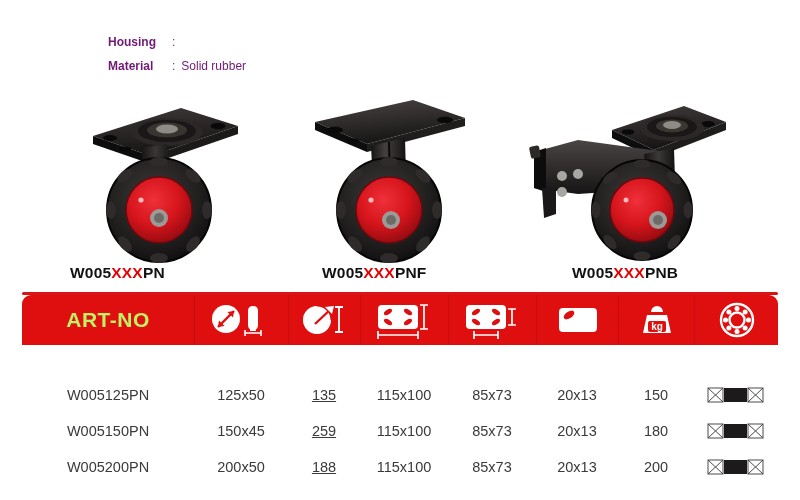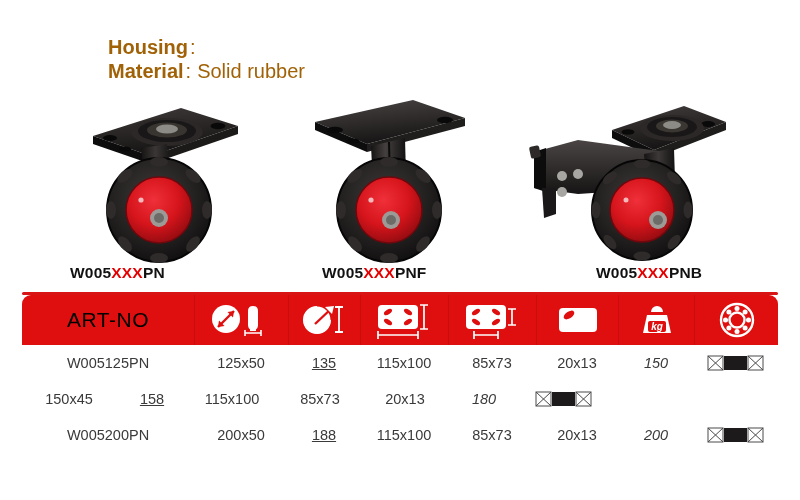--- a/index.html
+++ b/index.html
@@ -6,55 +6,55 @@
   body{
     width:800px;height:500px;
     background:#ffffff;
     font-family:"Liberation Sans", sans-serif;
     color:#222;
     overflow:hidden;
     position:relative;
   }
   
   .spec-block{position:absolute;left:108px;top:35px;}
-  .spec-row{display:flex;align-items:flex-end;height:24px;font-size:20px;color:#a16207;}
+  .spec-row{display:flex;align-items:flex-start;height:24px;font-size:12px;color:#701a75;}
   .spec-key{font-weight:bold;min-width:62px;}
   .spec-colon{margin:0 6px 0 2px;}
   .spec-val{font-weight:normal;}
 
   
   .products{position:absolute;left:0;top:92px;width:800px;height:200px;}
   .product{position:absolute;width:230px;height:200px;}
   .p1{left:48px;} .p2{left:278px;} .p3{left:508px;}
   .caster-svg{display:block;margin:0 auto;}
 
   .labels{position:absolute;top:264px;left:0;width:800px;height:24px;}
   .label{position:absolute;font-size:15.5px;font-weight:bold;color:#111;letter-spacing:.2px;white-space:nowrap;}
-  .l1{left:70px;} .l2{left:322px;text-align:center;} .l3{left:596px;}
+  .l1{left:70px;} .l2{left:322px;text-align:center;} .l3{left:572px;}
   .label .x{color:#e40000;}
 
   
   .table-wrap{position:absolute;left:22px;top:292px;width:756px;}
   .top-rule{height:3px;background:#d81414;border-radius:2px;width:756px;}
   .thead{
     display:flex;height:50px;background:#e00f0f;
     border-top-left-radius:9px;border-top-right-radius:9px;
     overflow:hidden;
   }
   .th{
     position:relative;display:flex;align-items:center;justify-content:center;
     box-sizing:border-box;
   }
   .th + .th{border-left:1px solid #c90d0d;}
   .th-art{width:172px;}
-  .th-art .art-text{color:#000000;font-size:21px;font-weight:normal;letter-spacing:.5px;}
+  .th-art .art-text{color:#bef264;font-size:21px;font-weight:bold;letter-spacing:.5px;}
   .c2{width:94px;} .c3{width:72px;text-decoration:underline;} .c4{width:88px;}
-  .c5{width:88px;} .c6{width:82px;} .c7{width:76px;font-style:italic;} .c8{width:84px;}
-
-  .tbody{width:756px;}
+  .c5{width:88px;} .c6{width:82px;} .c7{width:76px;} .c8{width:84px;}
+
+  .tbody{width:756px;margin-top:32px;}
   .trow{display:flex;height:36px;align-items:center;}
   .td{
     box-sizing:border-box;text-align:center;
     font-size:14.5px;color:#3a3a3a;
     display:flex;align-items:center;justify-content:center;
   }
   .td-art{width:172px;justify-content:center;}
   .bearing-cell{width:84px;display:flex;align-items:center;justify-content:center;}
 </style>
 </head>
@@ -392,22 +392,23 @@
           <line x1="16" y1="2" x2="1" y2="16" stroke="#4a4a4a" stroke-width="1"></line>
           <rect x="17" y="2" width="23" height="14" fill="#1c1a1a"></rect>
           <rect x="41" y="2" width="15" height="14" fill="#fff" stroke="#4a4a4a" stroke-width="1"></rect>
           <line x1="41" y1="2" x2="56" y2="16" stroke="#4a4a4a" stroke-width="1"></line>
           <line x1="56" y1="2" x2="41" y2="16" stroke="#4a4a4a" stroke-width="1"></line>
         </svg>
       </div>
     </div>
 
     <div class="trow">
+      <div class="td td-art">W005150PN</div>
       <div class="td c2">150x45</div>
-      <div class="td c3">158</div>
+      <div class="td c3">259</div>
       <div class="td c4">115x100</div>
       <div class="td c5">85x73</div>
       <div class="td c6">20x13</div>
       <div class="td c7">180</div>
       <div class="bearing-cell">
         <svg width="58" height="18" viewBox="0 0 58 18">
           <rect x="1" y="2" width="15" height="14" fill="#fff" stroke="#4a4a4a" stroke-width="1"></rect>
           <line x1="1" y1="2" x2="16" y2="16" stroke="#4a4a4a" stroke-width="1"></line>
           <line x1="16" y1="2" x2="1" y2="16" stroke="#4a4a4a" stroke-width="1"></line>
           <rect x="17" y="2" width="23" height="14" fill="#1c1a1a"></rect>

